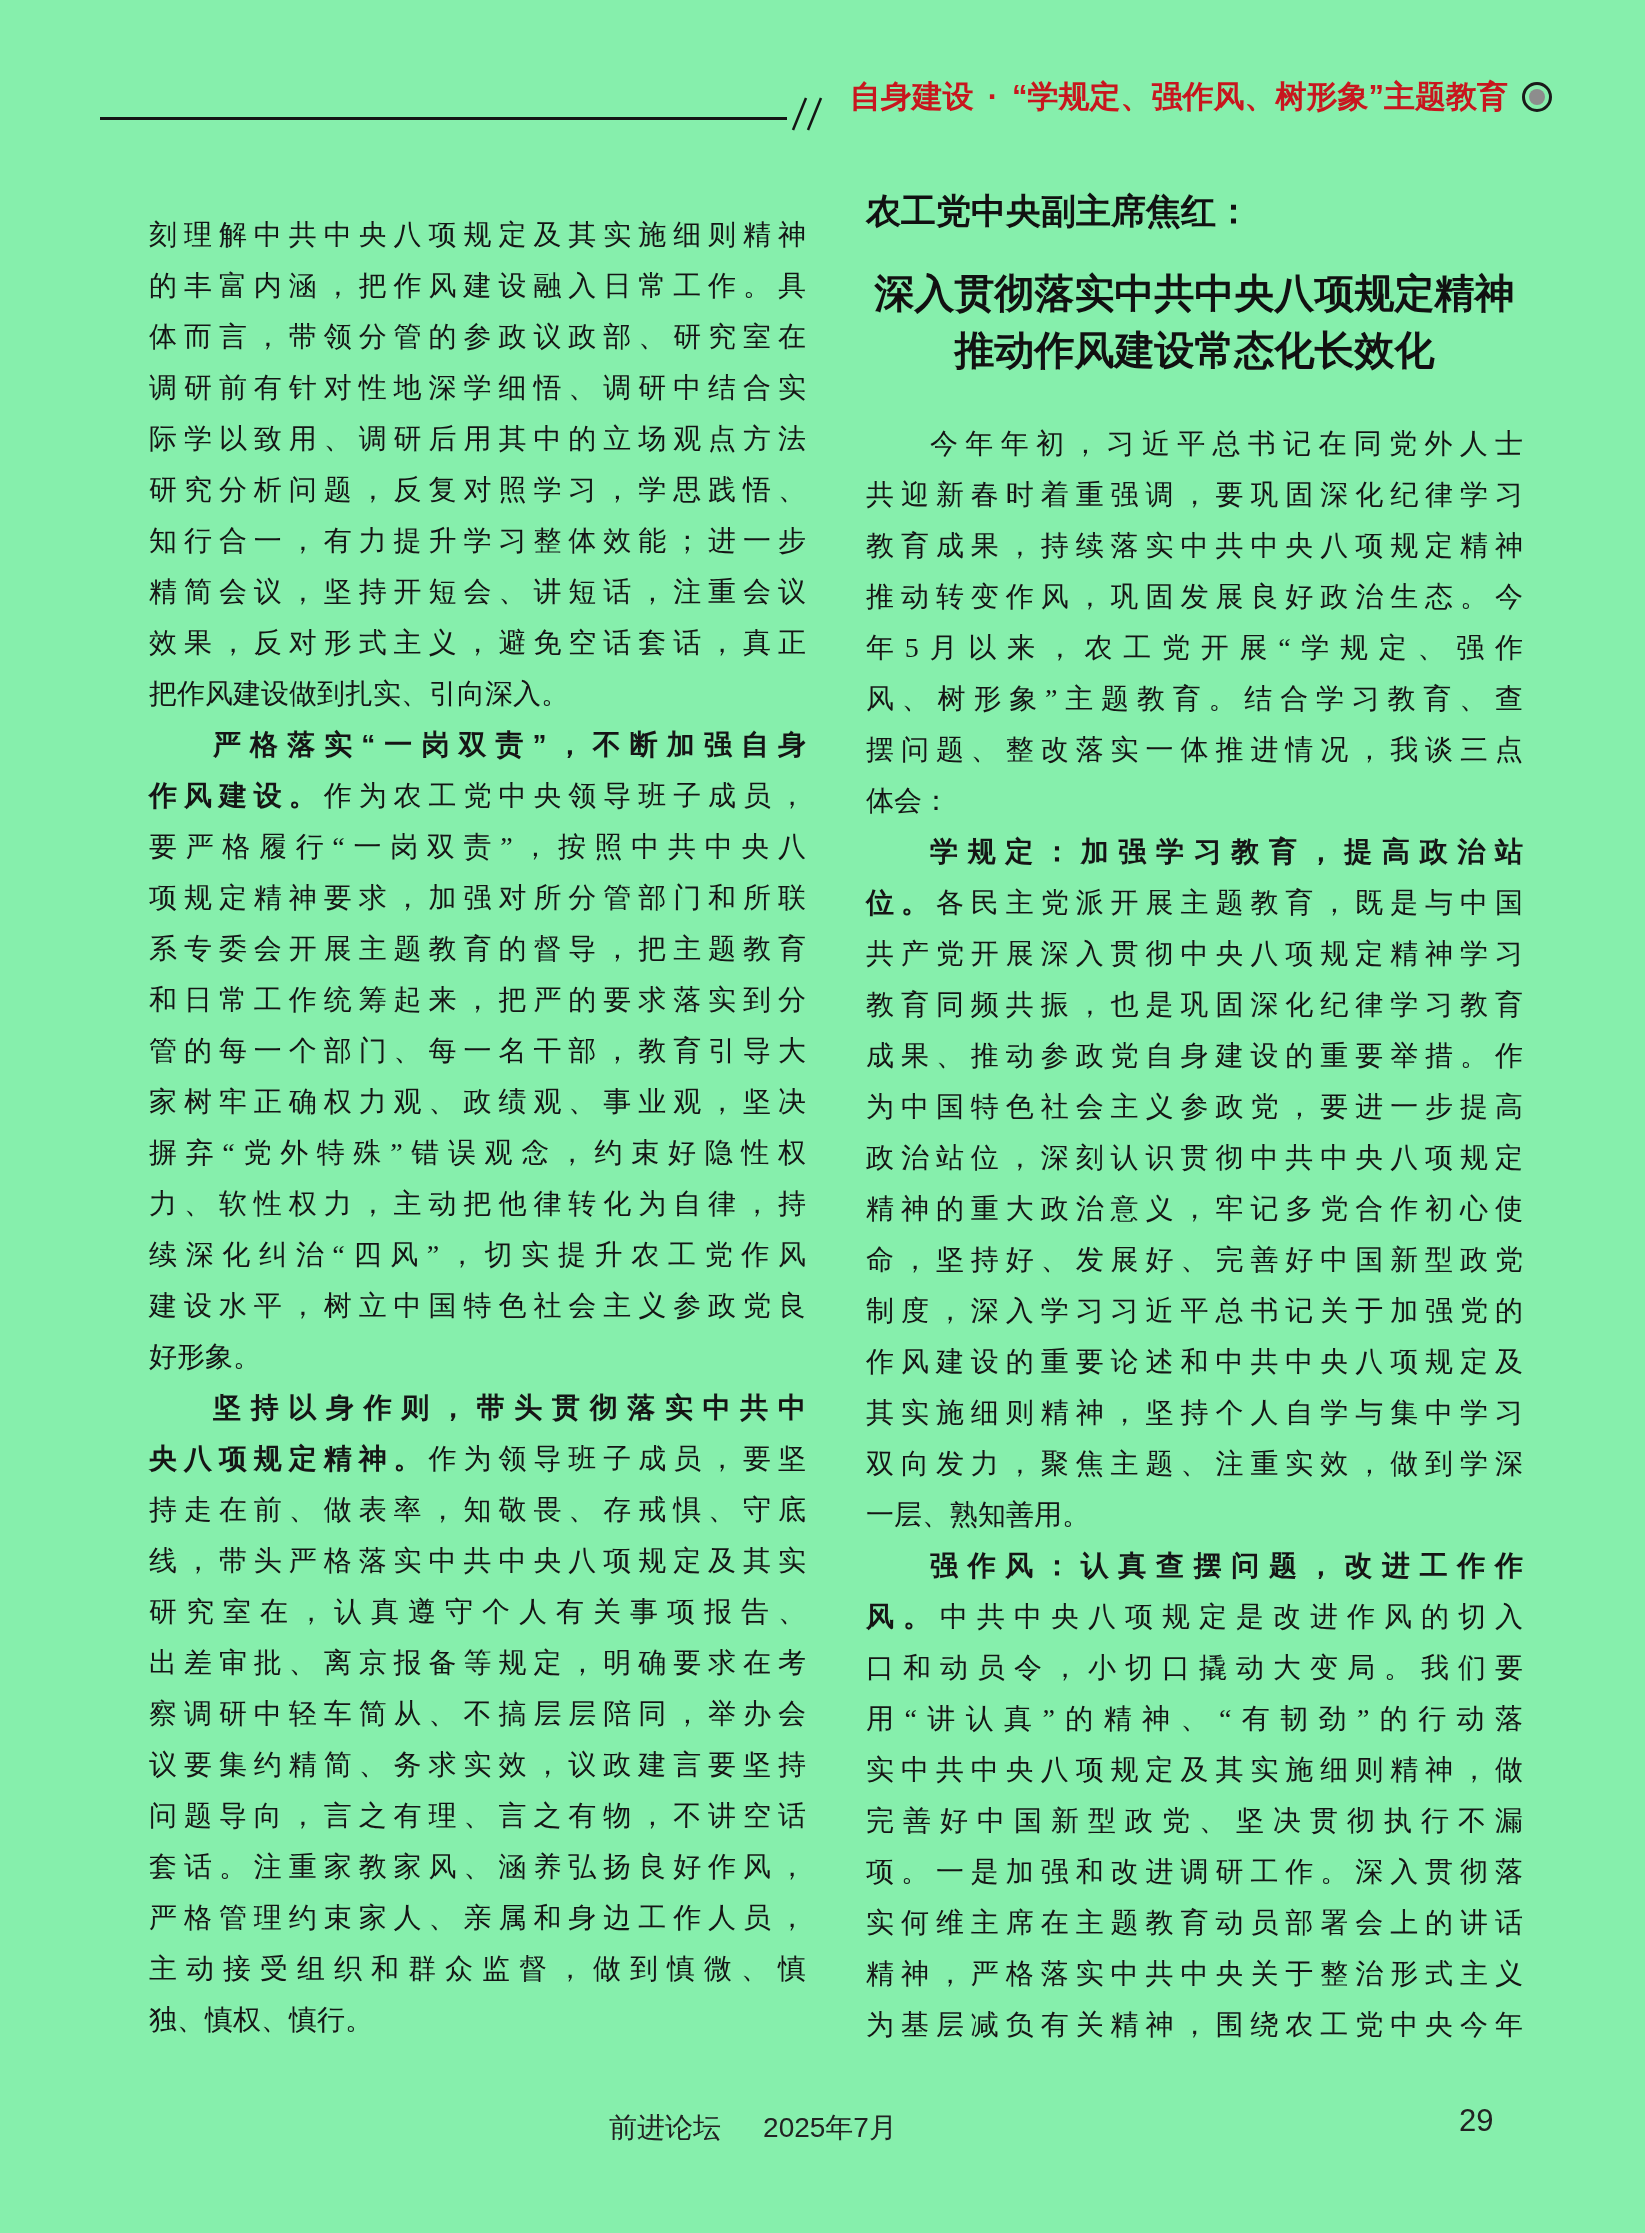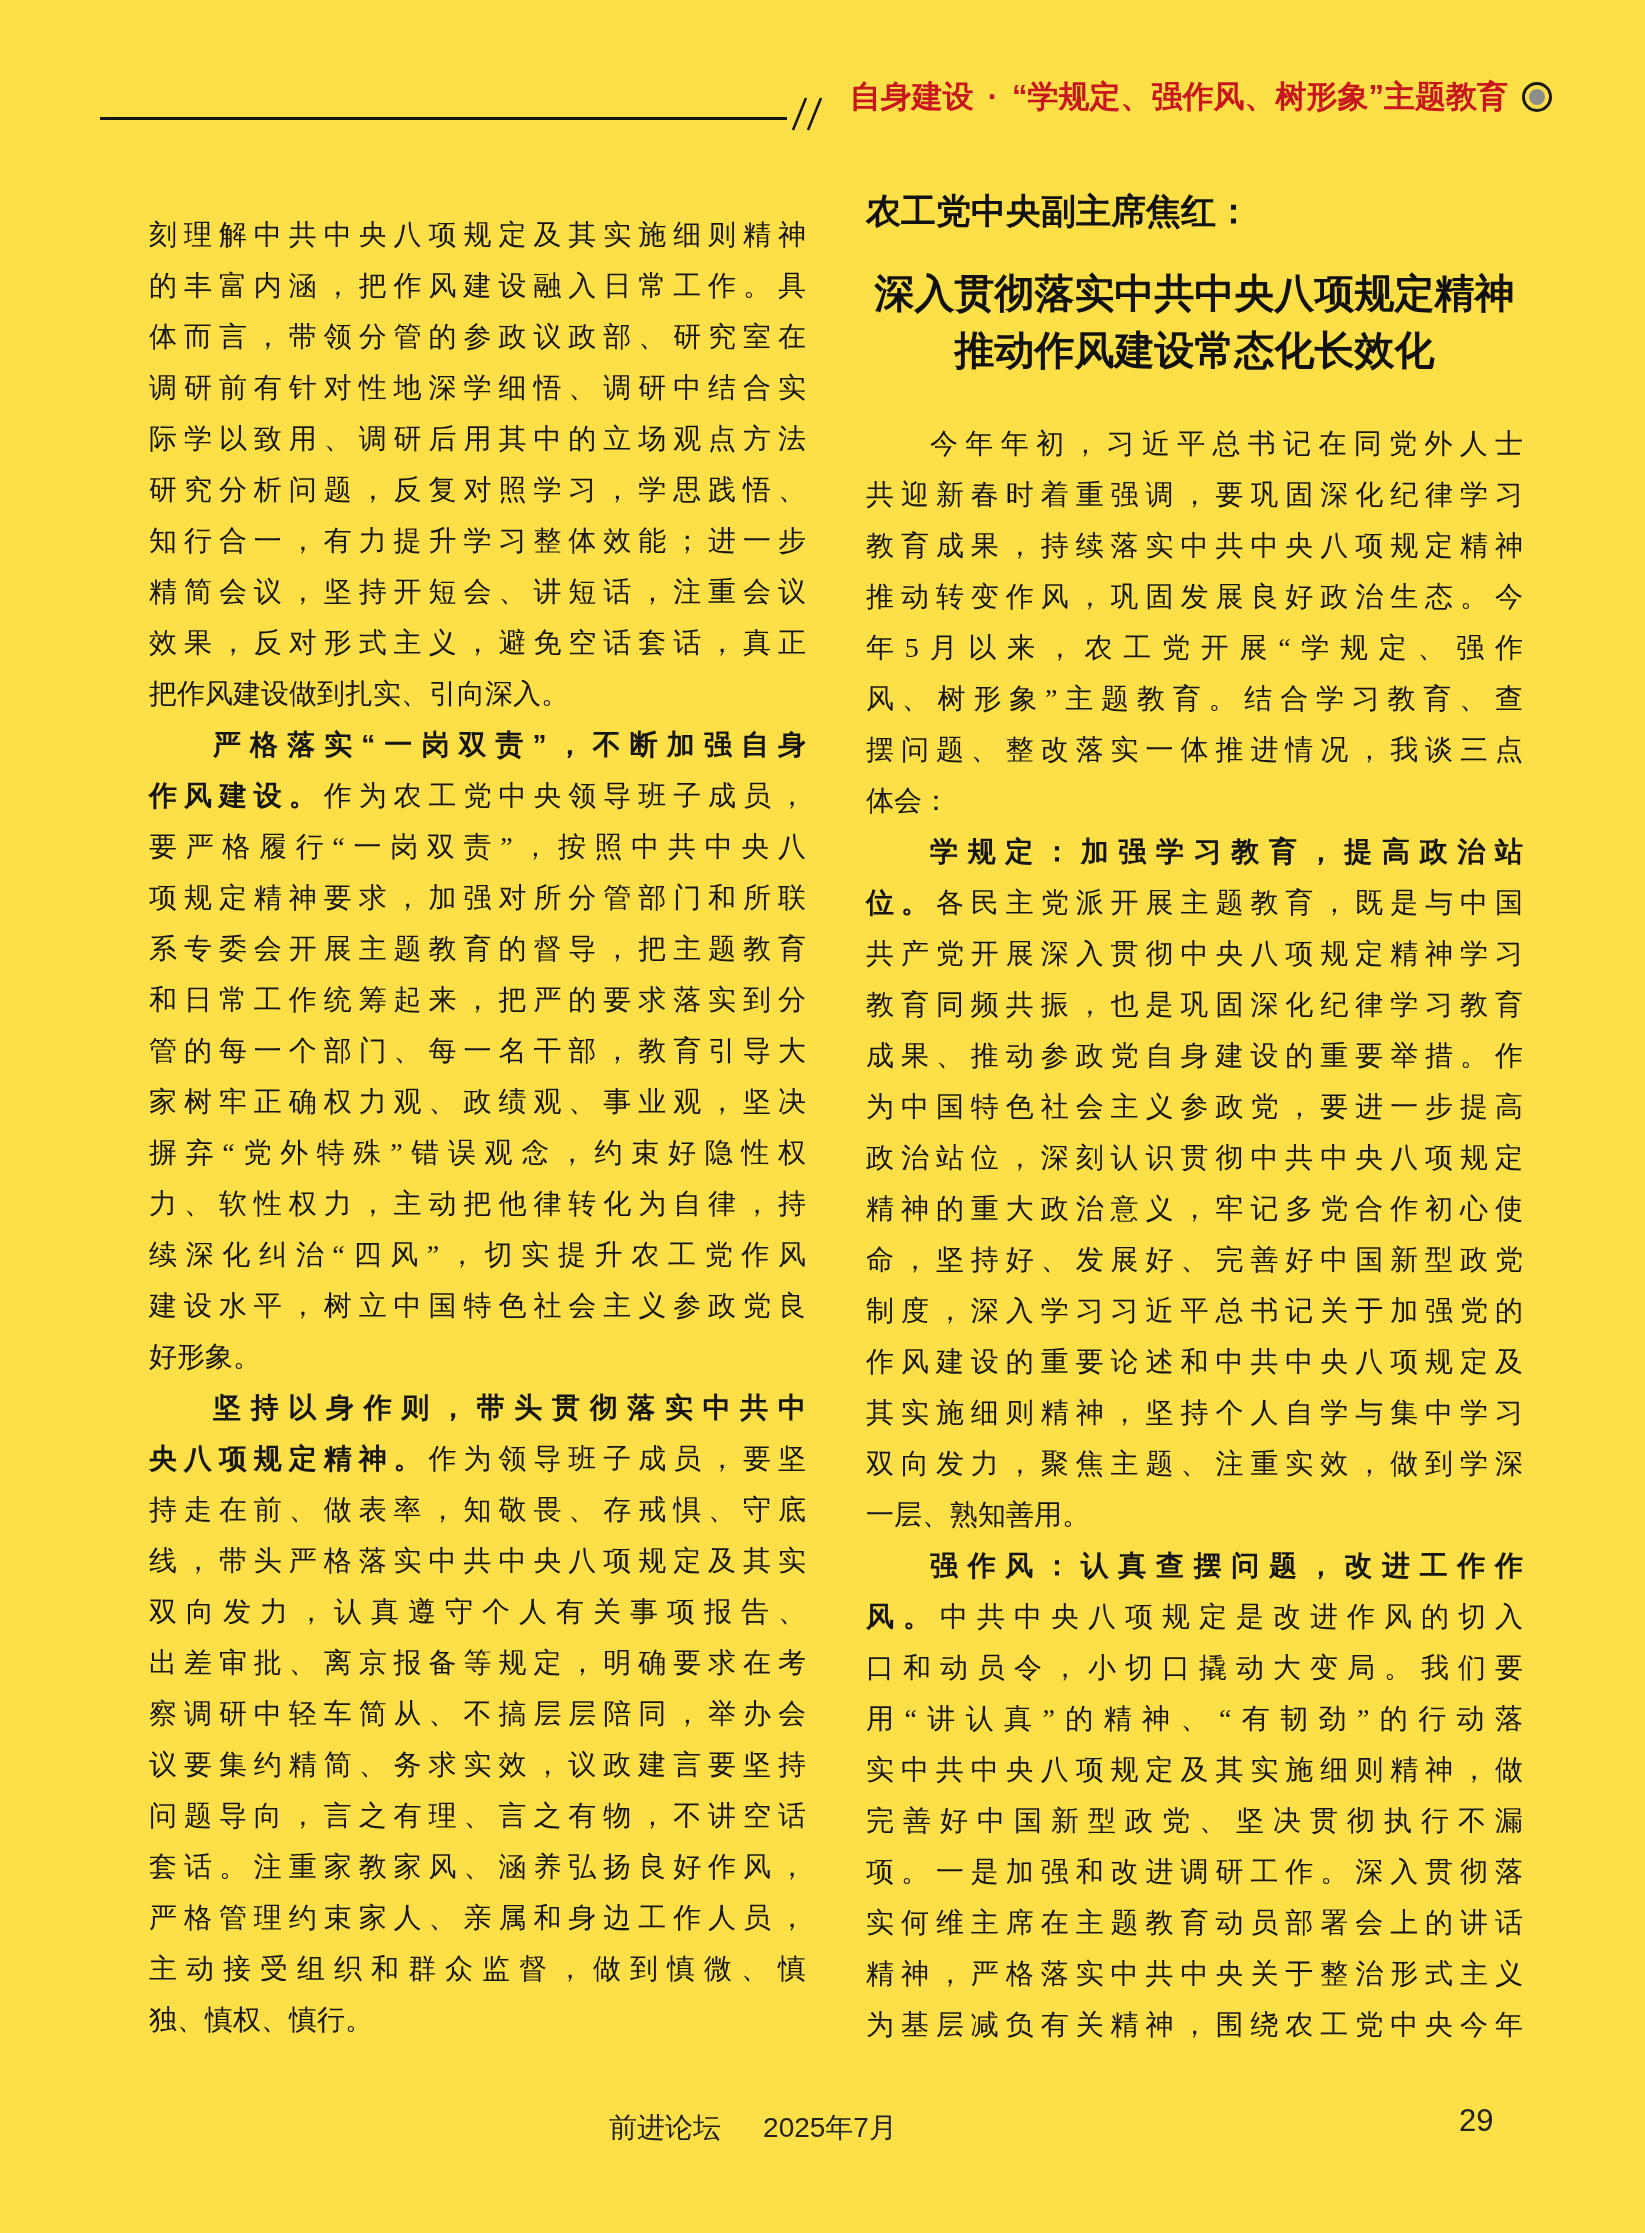--- a/index.html
+++ b/index.html
@@ -1,20 +1,20 @@
 <!DOCTYPE html>
 <html><head>
 <meta charset="utf-8">
 <style>
   html,body{margin:0;padding:0;background:#e9e9e9;}
   #page{
     position:relative;
     width:1646px;height:2234px;
     margin:0 auto;
-    background:#fde047;
+    background:#86efac;
     font-family:"Liberation Serif","DejaVu Serif",serif;
     color:#151515;
     overflow:hidden;
   }
 
   
   .header-rule{
     position:absolute;left:100px;top:117px;
     width:687px;height:3px;background:#151515;
   }
@@ -118,21 +118,21 @@
       <div class="tline"><span>家树牢正确权力观、政绩观、事业观，坚决</span></div>
       <div class="tline"><span>摒弃“党外特殊”错误观念，约束好隐性权</span></div>
       <div class="tline"><span>力、软性权力，主动把他律转化为自律，持</span></div>
       <div class="tline"><span>续深化纠治“四风”，切实提升农工党作风</span></div>
       <div class="tline"><span>建设水平，树立中国特色社会主义参政党良</span></div>
       <div class="tline endline"><span>好形象。</span></div>
       <div class="tline indent"><span class="hei">坚持以身作则，带头贯彻落实中共中</span></div>
       <div class="tline"><span class="hei">央八项规定精神。</span><span>作为领导班子成员，要坚</span></div>
       <div class="tline"><span>持走在前、做表率，知敬畏、存戒惧、守底</span></div>
       <div class="tline"><span>线，带头严格落实中共中央八项规定及其实</span></div>
-      <div class="tline"><span>双向发力，认真遵守个人有关事项报告、</span></div>
+      <div class="tline"><span>研究室在，认真遵守个人有关事项报告、</span></div>
       <div class="tline"><span>出差审批、离京报备等规定，明确要求在考</span></div>
       <div class="tline"><span>察调研中轻车简从、不搞层层陪同，举办会</span></div>
       <div class="tline"><span>议要集约精简、务求实效，议政建言要坚持</span></div>
       <div class="tline"><span>问题导向，言之有理、言之有物，不讲空话</span></div>
       <div class="tline"><span>套话。注重家教家风、涵养弘扬良好作风，</span></div>
       <div class="tline"><span>严格管理约束家人、亲属和身边工作人员，</span></div>
       <div class="tline"><span>主动接受组织和群众监督，做到慎微、慎</span></div>
       <div class="tline endline"><span>独、慎权、慎行。</span></div>
     </div>
 

